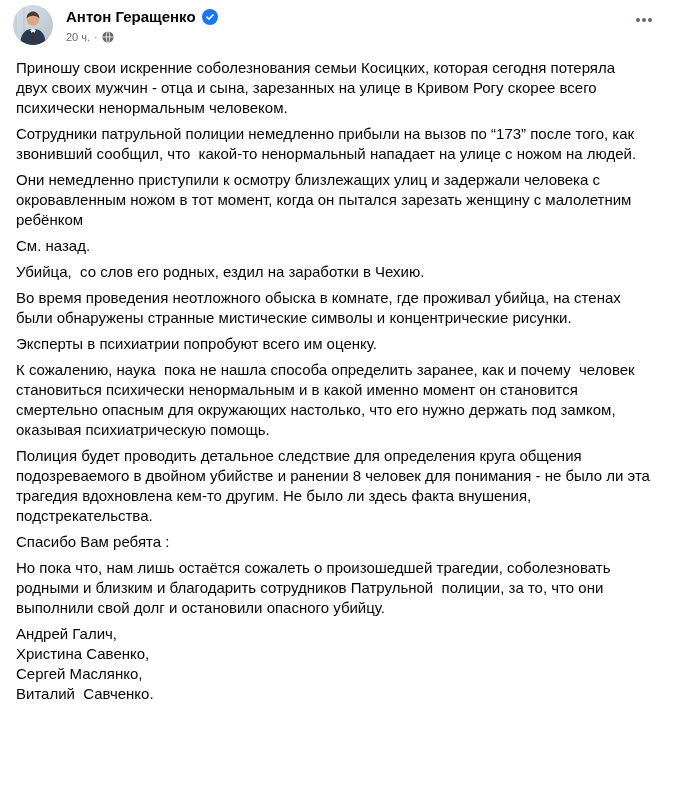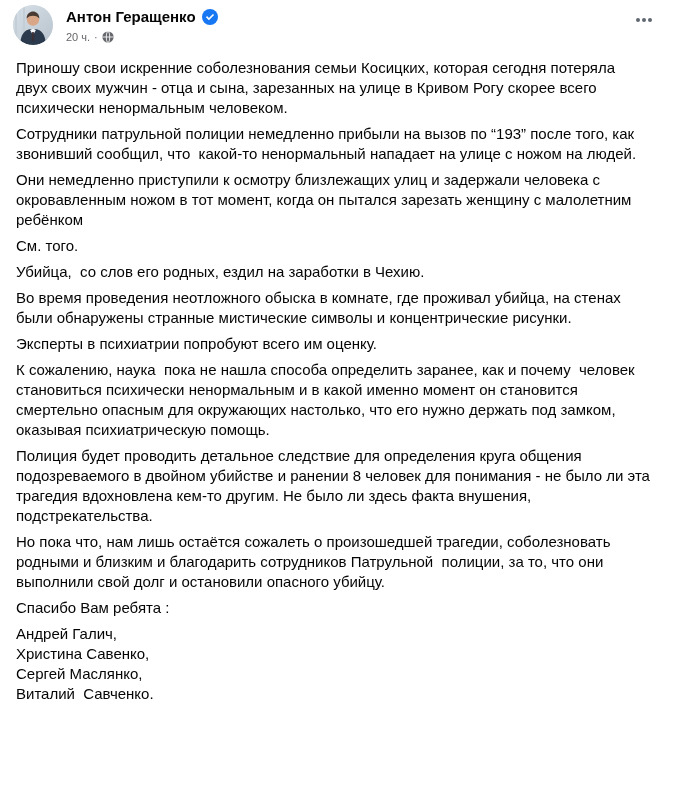--- a/index.html
+++ b/index.html
@@ -147,29 +147,29 @@
         <circle cx="4" cy="10" r="2" fill="#606770"></circle>
         <circle cx="10" cy="10" r="2" fill="#606770"></circle>
         <circle cx="16" cy="10" r="2" fill="#606770"></circle>
       </svg>
     </div>
 
   </div>
 
   <div class="post-body">
     <p>Приношу свои искренние соболезнования семьи Косицких, которая сегодня потеряла двух своих мужчин - отца и сына, зарезанных на улице в Кривом Рогу скорее всего психически ненормальным человеком.</p>
-    <p>Сотрудники патрульной полиции немедленно прибыли на вызов по “193” после того, как звонивший сообщил, что  какой-то ненормальный нападает на улице с ножом на людей.</p>
+    <p>Сотрудники патрульной полиции немедленно прибыли на вызов по “173” после того, как звонивший сообщил, что  какой-то ненормальный нападает на улице с ножом на людей.</p>
     <p>Они немедленно приступили к осмотру близлежащих улиц и задержали человека с окровавленным ножом в тот момент, когда он пытался зарезать женщину с малолетним ребёнком</p>
-    <p>См. того.</p>
+    <p>См. назад.</p>
     <p>Убийца,  со слов его родных, ездил на заработки в Чехию.</p>
     <p>Во время проведения неотложного обыска в комнате, где проживал убийца, на стенах были обнаружены странные мистические символы и концентрические рисунки.</p>
     <p>Эксперты в психиатрии попробуют всего им оценку.</p>
     <p>К сожалению, наука  пока не нашла способа определить заранее, как и почему  человек становиться психически ненормальным и в какой именно момент он становится смертельно опасным для окружающих настолько, что его нужно держать под замком, оказывая психиатрическую помощь.</p>
     <p>Полиция будет проводить детальное следствие для определения круга общения подозреваемого в двойном убийстве и ранении 8 человек для понимания - не было ли эта трагедия вдохновлена кем-то другим. Не было ли здесь факта внушения, подстрекательства.</p>
+    <p>Спасибо Вам ребята :</p>
     <p>Но пока что, нам лишь остаётся сожалеть о произошедшей трагедии, соболезновать родными и близким и благодарить сотрудников Патрульной  полиции, за то, что они выполнили свой долг и остановили опасного убийцу.</p>
-    <p>Спасибо Вам ребята :</p>
     <p>Андрей Галич,
 Христина Савенко,
 Сергей Маслянко,
 Виталий  Савченко.</p>
   </div>
 
 </div>
 
 </body></html>

